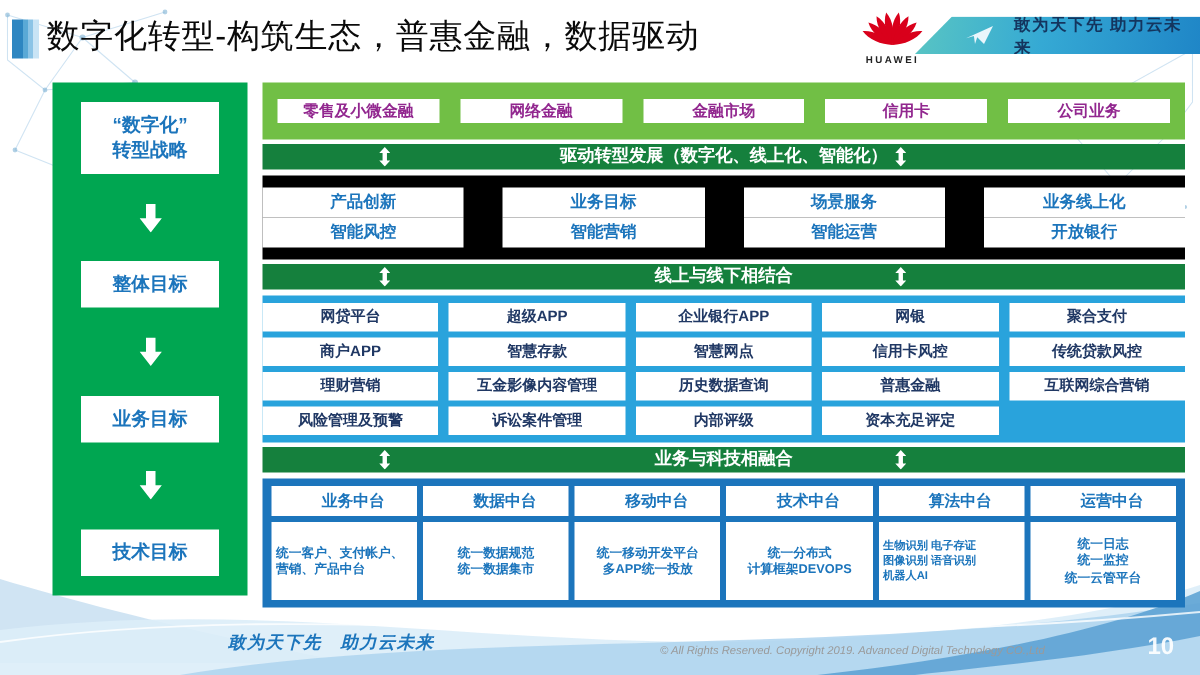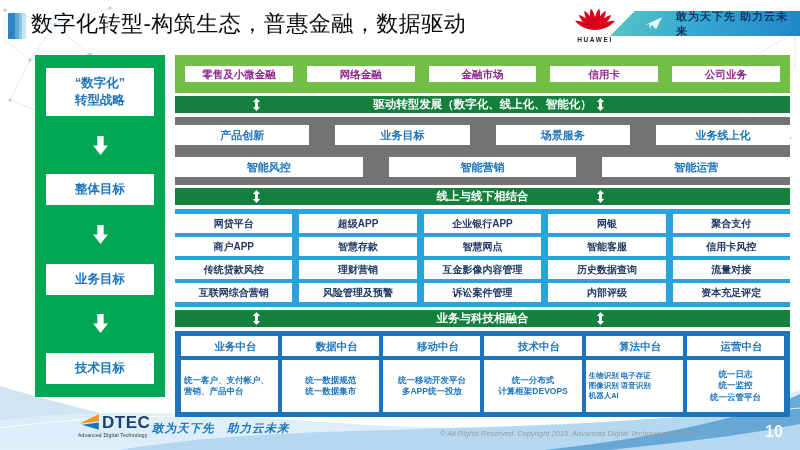--- a/index.html
+++ b/index.html
@@ -21,35 +21,35 @@
   .banner { position:absolute; left:610px; top:11px; width:190px; height:25px; z-index:2;
     background:linear-gradient(100deg,#59C5C3 0%, #35A9D4 45%, #1F86C7 100%);
     clip-path:polygon(13% 0, 100% 0, 100% 100%, 0 100%);
     display:flex; align-items:center; }
   .banner-plane { margin-left:34px; display:flex; align-items:center; }
   .banner-text { margin-left:14px; font-size:11px; font-weight:bold; color:#14355E; letter-spacing:1px; }
 
   
   .sidebar { position:absolute; left:35px; top:55px; width:130px; height:342px; background:#00A651; z-index:2;
     display:flex; flex-direction:column; align-items:center; justify-content:space-between; padding:13px 0; }
-  .step { width:108px; background:#fff; color:#1C75BC; font-weight:bold; font-size:12.5px; text-align:center; padding:7px 2px; line-height:1.35; }
+  .step { width:92px; background:#fff; color:#1C75BC; font-weight:bold; font-size:12.5px; text-align:center; padding:7px 2px; line-height:1.35; }
   .preline { white-space:pre-line; }
 
   
   .main { position:absolute; left:175px; top:55px; width:615px; z-index:2; }
 
   .green-row { background:#71BF45; padding:19px 10px; display:flex; gap:14px; height:21px; align-items:center; }
   .green-row .wbox { flex:1; background:#fff; height:16px; line-height:16px; text-align:center; font-size:10.5px; font-weight:bold; color:#92278F; }
 
   .band { position:relative; margin-top:3px; background:#15803d; height:17px; line-height:17px; text-align:center; color:#fff; font-size:11.5px; font-weight:bold; }
   .varrow { position:absolute; top:2px; }
   .varrow.left { left:12.5%; }
   .varrow.right { left:68.5%; }
 
-  .yellow { margin-top:4px; background:#737373; padding:8px 0; display:flex; flex-direction:column; gap:12px; }
+  .yellow { margin-top:4px; background:#000000; padding:8px 0; display:flex; flex-direction:column; gap:0; }
   .yrow { display:flex; gap:26px; }
   .yrow .wbox { flex:1; background:#fff; height:20px; line-height:20px; text-align:center; font-size:11px; font-weight:bold; color:#1C75BC; }
 
   .blue1 { margin-top:4px; background:#29A3DC; padding:5px 0; display:grid; grid-template-columns:repeat(5,1fr); gap:4px 7px; }
   .blue1 .wbox { background:#fff; height:19px; line-height:19px; text-align:center; font-size:10px; font-weight:bold; color:#203864; }
 
   .blue2 { margin-top:4px; background:#1C75BC; padding:5px 6px; display:grid; grid-template-columns:repeat(6,1fr); gap:4px; }
   .blue2 .hbox { background:#fff; height:20px; line-height:20px; text-align:center; font-size:10.5px; font-weight:bold; color:#1C75BC;padding-left:12px; }
   .blue2 .detail { background:#fff; height:52px; display:flex; align-items:center; justify-content:center; text-align:center;
     font-size:8.5px; font-weight:bold; color:#1C75BC; line-height:1.3; padding:2px 3px; }
@@ -192,20 +192,21 @@
       <div class="yrow">
         <div class="wbox">产品创新</div>
         <div class="wbox">业务目标</div>
         <div class="wbox">场景服务</div>
         <div class="wbox">业务线上化</div>
       </div>
       <div class="yrow">
         <div class="wbox">智能风控</div>
         <div class="wbox">智能营销</div>
         <div class="wbox">智能运营</div>
+        <div class="wbox">开放银行</div>
       </div>
     </div>
 
     <div class="band">
       <svg class="varrow left" width="9" height="13" viewBox="0 0 10 16">
           <path d="M5 0 L9.5 5 H6.8 V11 H9.5 L5 16 L0.5 11 H3.2 V5 H0.5 Z" fill="#fff"></path>
         </svg>
       <span>线上与线下相结合</span>
       <svg class="varrow right" width="9" height="13" viewBox="0 0 10 16">
           <path d="M5 0 L9.5 5 H6.8 V11 H9.5 L5 16 L0.5 11 H3.2 V5 H0.5 Z" fill="#fff"></path>
@@ -214,27 +215,26 @@
 
     <div class="blue1">
       <div class="wbox">网贷平台</div>
       <div class="wbox">超级APP</div>
       <div class="wbox">企业银行APP</div>
       <div class="wbox">网银</div>
       <div class="wbox">聚合支付</div>
       <div class="wbox">商户APP</div>
       <div class="wbox">智慧存款</div>
       <div class="wbox">智慧网点</div>
-      <div class="wbox">智能客服</div>
       <div class="wbox">信用卡风控</div>
       <div class="wbox">传统贷款风控</div>
       <div class="wbox">理财营销</div>
       <div class="wbox">互金影像内容管理</div>
       <div class="wbox">历史数据查询</div>
-      <div class="wbox">流量对接</div>
+      <div class="wbox">普惠金融</div>
       <div class="wbox">互联网综合营销</div>
       <div class="wbox">风险管理及预警</div>
       <div class="wbox">诉讼案件管理</div>
       <div class="wbox">内部评级</div>
       <div class="wbox">资本充足评定</div>
     </div>
 
     <div class="band">
       <svg class="varrow left" width="9" height="13" viewBox="0 0 10 16">
           <path d="M5 0 L9.5 5 H6.8 V11 H9.5 L5 16 L0.5 11 H3.2 V5 H0.5 Z" fill="#fff"></path>
@@ -262,27 +262,17 @@
       <div class="detail left tiny preline">生物识别 电子存证
 图像识别 语音识别
 机器人AI</div>
       <div class="detail preline">统一日志
 统一监控
 统一云管平台</div>
     </div>
 
   </div>
 
-  <div class="dtec">
-    <div class="dtec-row">
-      <svg width="22" height="17" viewBox="0 0 24 19">
-        <polygon points="23,0 1,11 23,8" fill="#F7941D"></polygon>
-        <polygon points="23,9.5 4,12 23,17.5" fill="#1C75BC"></polygon>
-      </svg>
-      <span class="dtec-name">DTEC</span>
-    </div>
-    <div class="dtec-sub">Advanced Digital Technology</div>
-  </div>
   <div class="footer-slogan">敢为天下先　助力云未来</div>
   <div class="copyright">© All Rights Reserved. Copyright 2019. Advanced Digital Technology CO.,Ltd</div>
   <div class="page-num">10</div>
 
 </div>
 
 </body></html>

